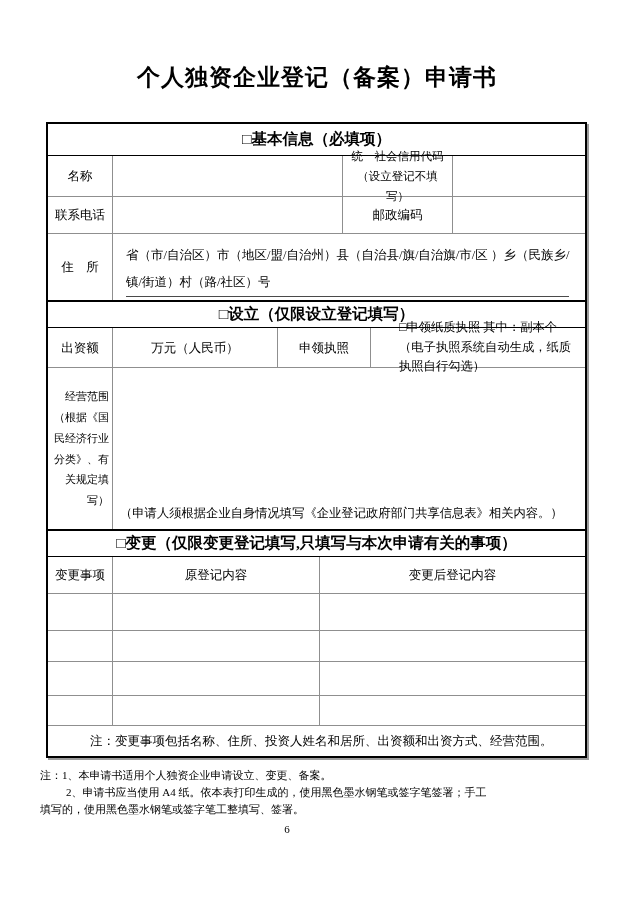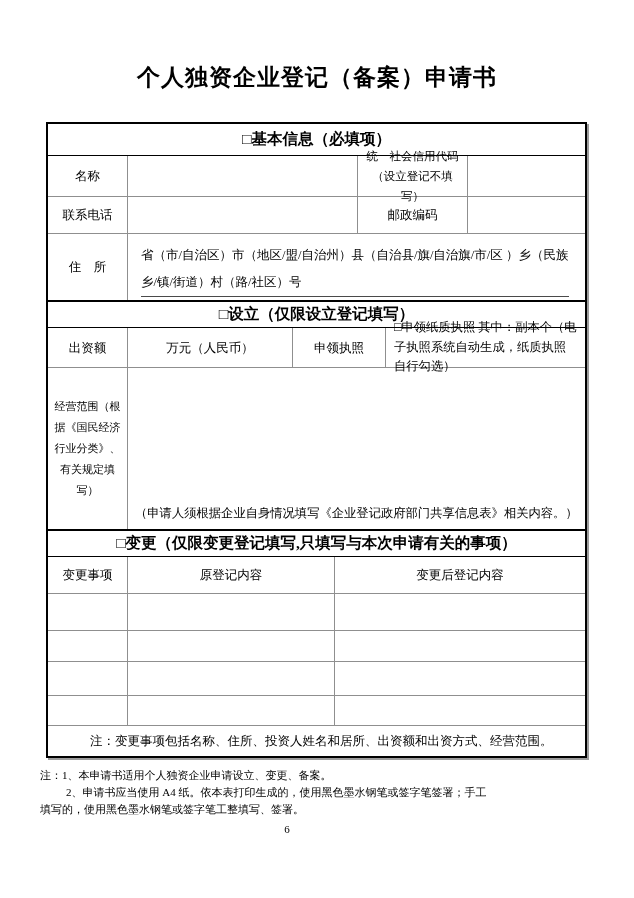--- a/index.html
+++ b/index.html
@@ -26,34 +26,34 @@
     font-weight:bold;font-size:15.5px;
     border-top:2px solid #000;border-bottom:1px solid #000;
   }
   .sec.first{border-top:none;}
   .c{
     box-sizing:border-box;display:flex;align-items:center;justify-content:center;
     text-align:center;font-size:12.5px;border-right:1px solid #8f8f8f;
     padding:2px 4px;line-height:1.6;
   }
   .c.end{border-right:none;}
-  .w-label{width:80px;flex:none;}
+  .w-label{width:65px;flex:none;text-align:right;}
   .w-name-val{width:230px;flex:none;}
   .w-code{width:110px;flex:none;}
   .w-capunit{width:165px;flex:none;}
   .w-lic{width:93px;flex:none;}
   .w-chg2{width:207px;flex:none;}
   .grow{flex:1;}
   .small2{font-size:11.5px;line-height:1.75;}
   .addr{
     flex-direction:column;align-items:stretch;text-align:left;
     padding:8px 12px 6px 13px;line-height:2.15;font-size:12.5px;justify-content:flex-start;
   }
   .addr-line{margin-top:auto;border-top:1px solid #4a4a4a;width:99%;}
-  .lic-text{justify-content:flex-start;text-align:left;padding:4px 8px;font-size:12.3px;line-height:1.6;}
+  .lic-text{justify-content:flex-start;text-align:left;padding:4px 8px;font-size:12.3px;line-height:1.6;margin-left:20px;}
   .scope-lbl{font-size:11px;line-height:1.9;padding:4px 3px;}
   .scope-area{position:relative;align-items:flex-end;justify-content:flex-start;}
   .scope-note{position:absolute;left:7px;bottom:5px;font-size:12.3px;text-align:left;}
   .note-row{
     box-sizing:border-box;display:flex;align-items:center;
     font-size:12.5px;padding-left:42px;text-align:left;
   }
   .foot{margin:9px 0 0 40px;width:535px;font-size:11px;line-height:17px;}
   .foot .indent{padding-left:26px;}
   .pageno{width:574px;text-align:center;margin-top:5px;font-size:11px;}

